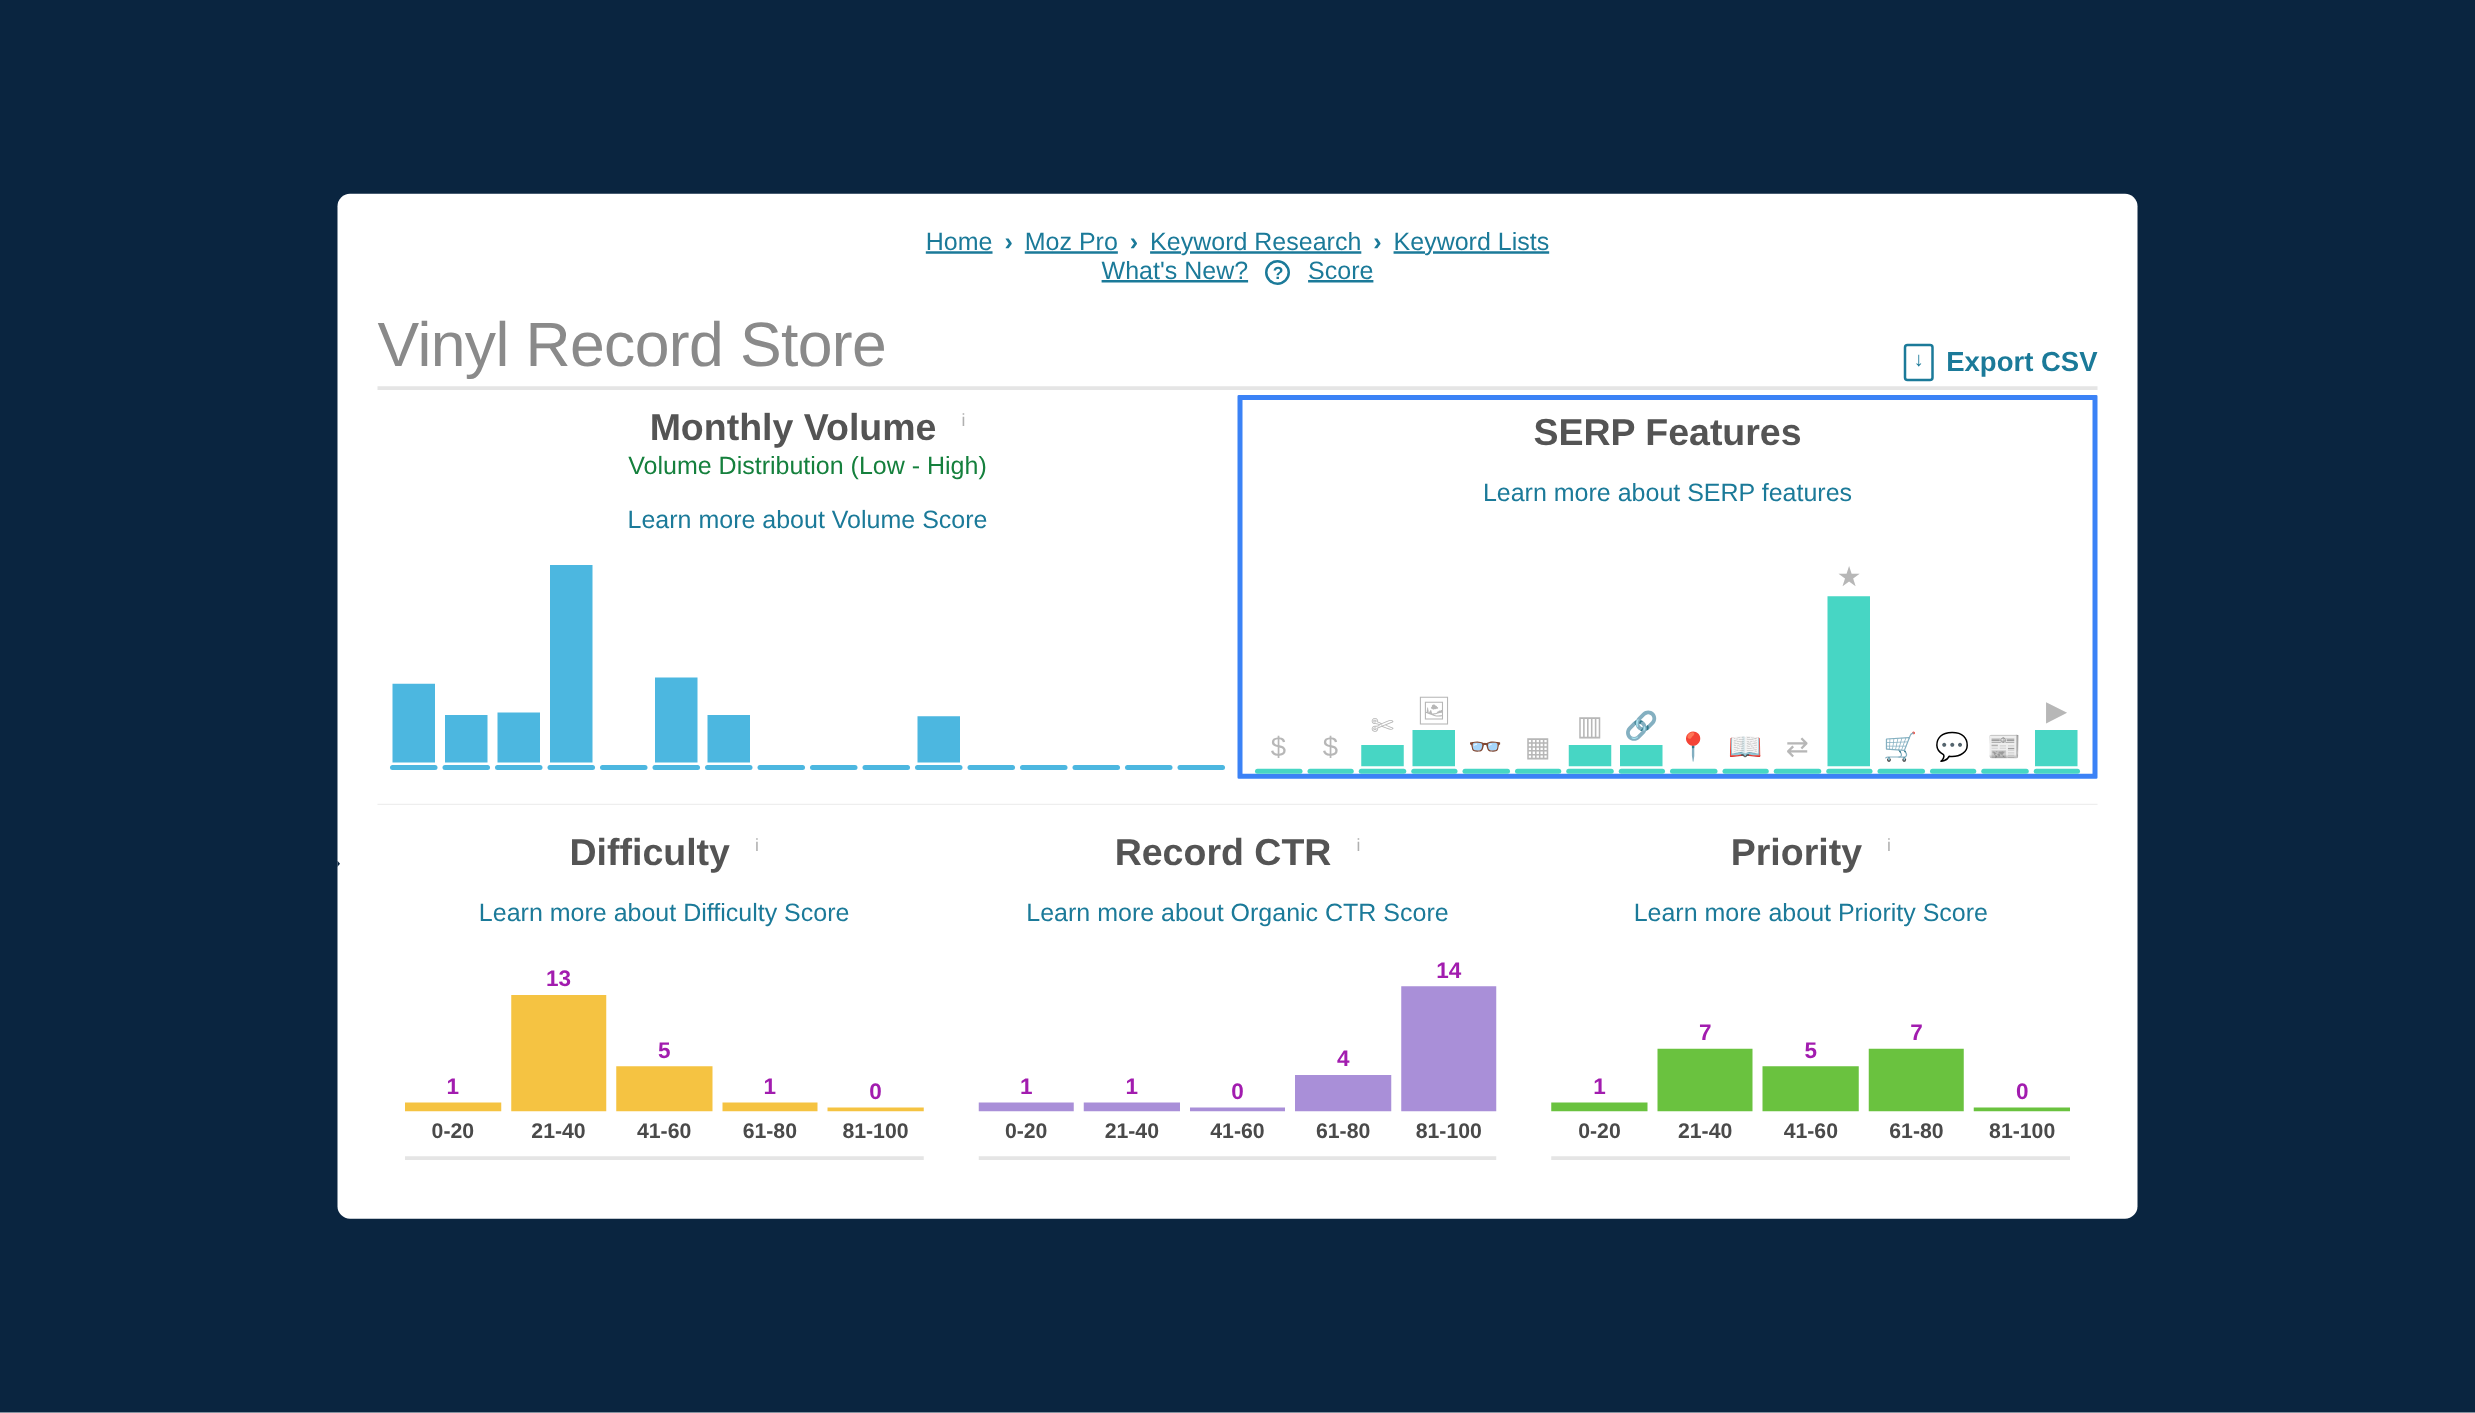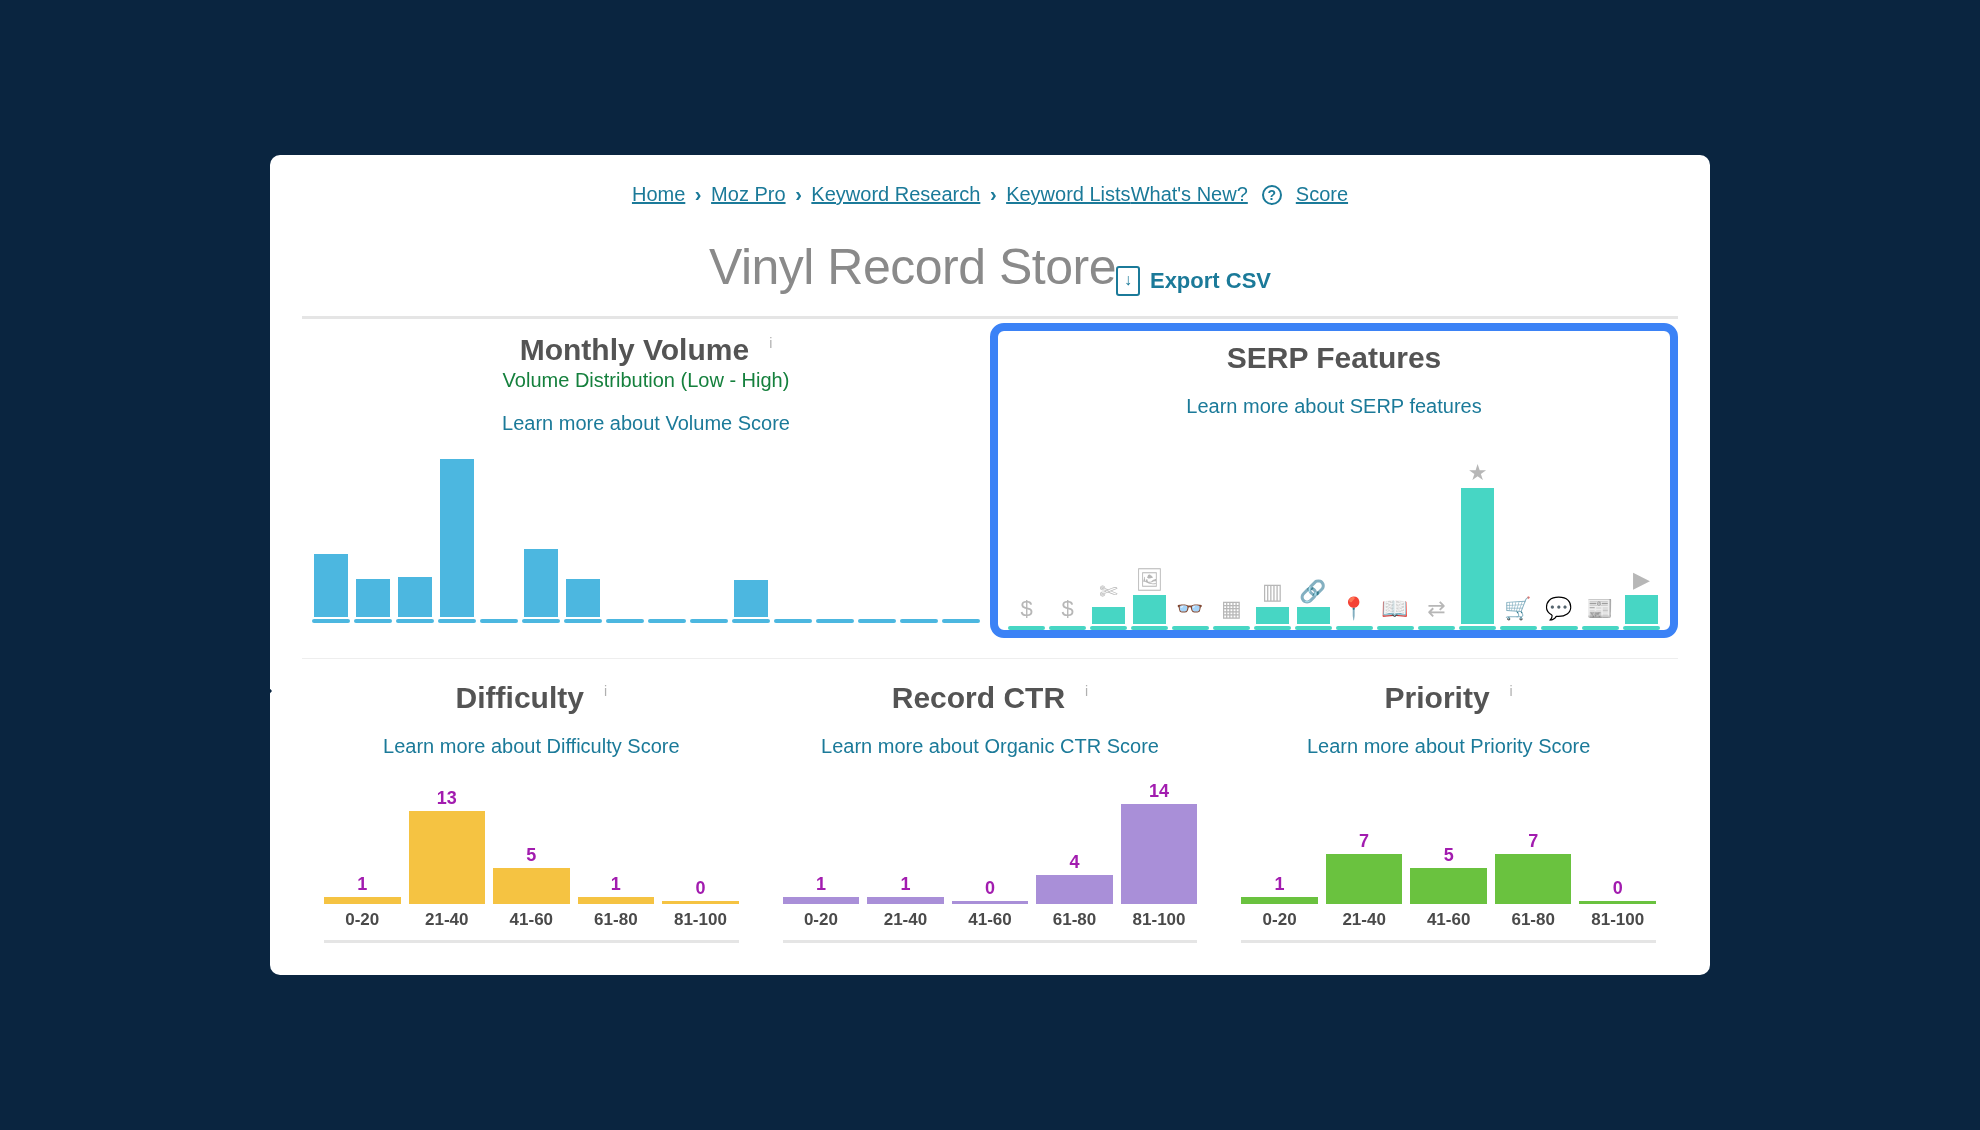--- a/index.html
+++ b/index.html
@@ -15,51 +15,51 @@
   .window {
     width: 1440px;
     height: 820px;
     background: #fff;
     border-radius: 10px;
     padding: 28px 32px 18px 32px;
     position: relative;
     overflow: hidden;
   }
   
-  .topbar { display: flex; justify-content: center; align-items: center; }
+  .topbar { display: flex; justify-content: flex-end; align-items: center; flex-direction: column; }
   .breadcrumb { font-size: 20px; color: #1b7a99; }
   .breadcrumb a { color: #1b7a99; text-decoration: underline; cursor: pointer; }
   .breadcrumb .sep { color: #1b7a99; margin: 0 4px; font-weight: bold; }
   .toplinks { display: flex; gap: 14px; align-items: center; font-size: 20px; }
   .toplinks a { color: #1b7a99; text-decoration: underline; cursor: pointer; }
   .help-icon {
     width: 20px; height: 20px; border: 2px solid #1b7a99; border-radius: 50%;
     display: inline-flex; align-items: center; justify-content: center;
     font-size: 14px; color: #1b7a99; font-weight: bold;
   }
   
-  .titlerow { display: flex; justify-content: center; align-items: flex-end; margin-top: 32px; border-bottom: 3px solid #e5e5e5; padding-bottom: 20px; }
+  .titlerow { display: flex; justify-content: space-between; align-items: flex-end; margin-top: 18px; border-bottom: 3px solid #e5e5e5; padding-bottom: 4px; }
   .pagetitle { font-size: 50px; color: #8a8a8a; font-weight: 400; letter-spacing: -0.5px; }
   .export { display: flex; align-items: center; gap: 10px; color: #1b7a99; font-size: 22px; font-weight: 600; cursor: pointer; }
   .export-icon {
     width: 24px; height: 30px; border: 2px solid #1b7a99; border-radius: 3px;
     position: relative;
   }
   .export-icon::after {
     content: "↓"; position: absolute; left: 50%; top: 50%;
     transform: translate(-50%, -55%); font-size: 16px; color: #1b7a99; font-weight: bold;
   }
   
   .panels-top { display: grid; grid-template-columns: 1fr 1fr; margin-top: 4px; }
   .panel { padding: 10px 6px 0 6px; text-align: center; }
   .panel h2 { font-size: 30px; color: #545454; font-weight: 700; display: inline-flex; align-items: flex-start; gap: 20px; }
   .panel h2 .info { font-size: 14px; color: #b0b0b0; font-weight: 400; position: relative; top: 2px; }
   .panel .sub { font-size: 20px; color: #15803d; margin-top: 2px; }
   .panel .learn { font-size: 20px; color: #1b7a99; margin-top: 20px; cursor: pointer; }
-  .serp-panel-wrap { border: 8px solid #3b82f6; border-radius: 14px; position: relative; }
+  .serp-panel-wrap { border: 4px solid #3b82f6; border-radius: 1px; position: relative; }
   
   .chart {
     margin-top: 18px;
     display: flex;
     align-items: flex-end;
     justify-content: center;
     height: 170px;
     gap: 4px;
     padding: 0 4px;
   }

